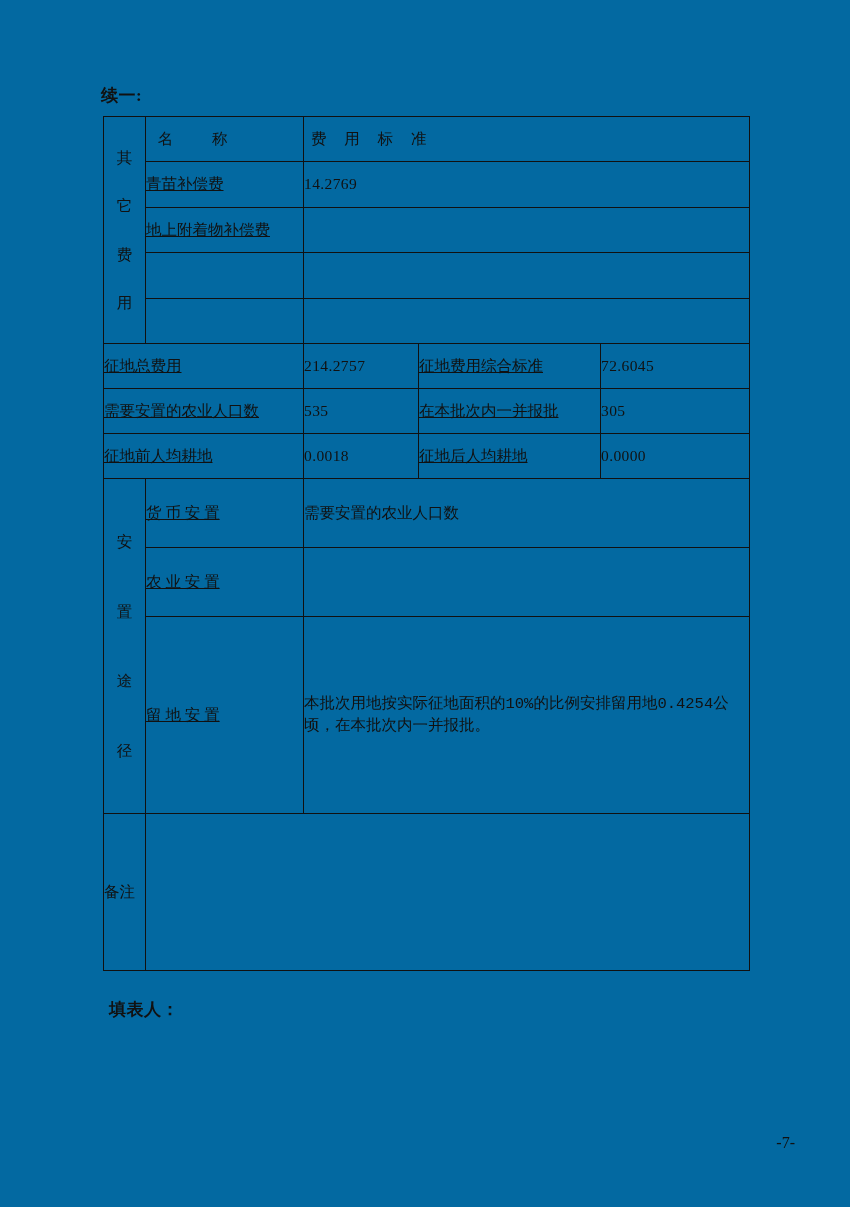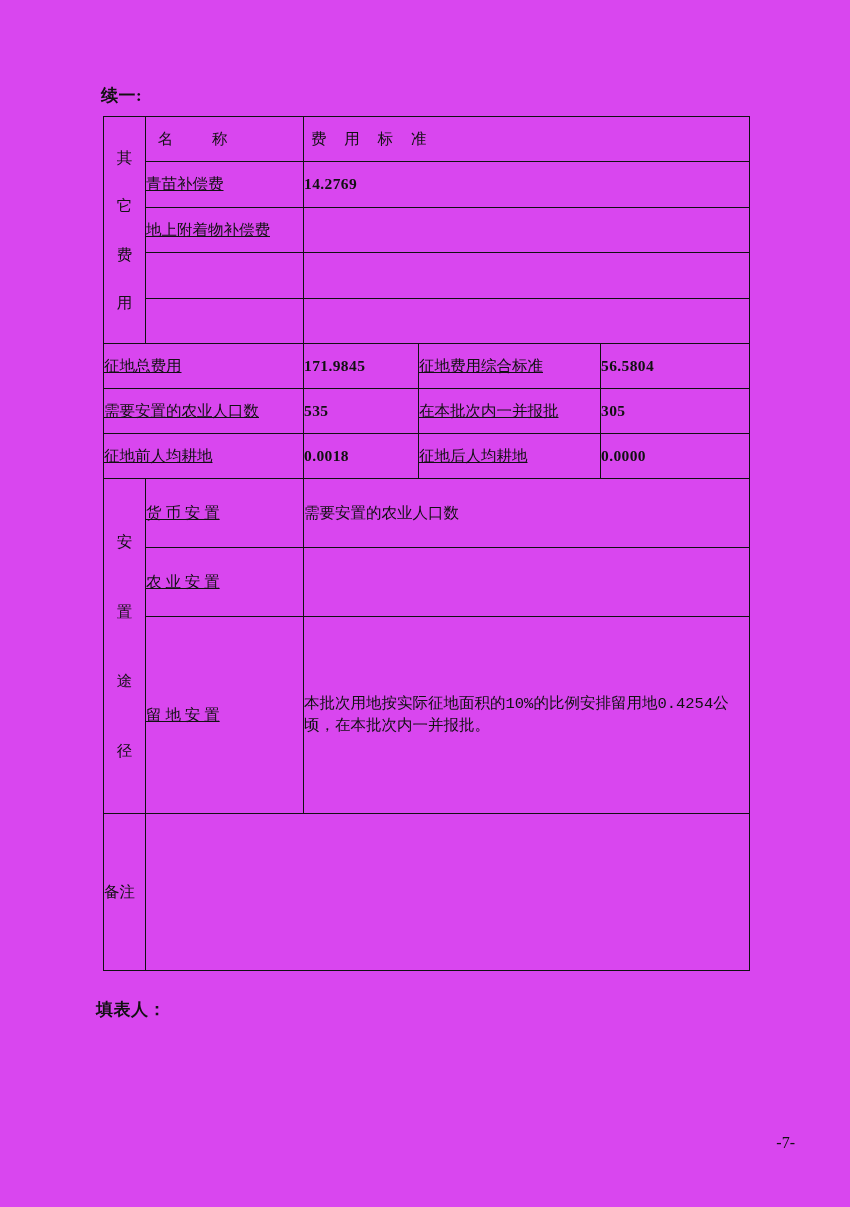--- a/index.html
+++ b/index.html
@@ -12,21 +12,21 @@
     height: 1207px;
     position: relative;
     font-family: "Liberation Serif", "DejaVu Serif", serif;
     color: #111111;
     overflow: hidden;
   }
 
   .page {
     position: absolute;
     inset: 0;
-    background: #d946ef;
+    background: #0369a1;
   }
 
   
   .caption {
     position: absolute;
     left: 101px;
     top: 84px;
     font-size: 17px;
     font-weight: bold;
     letter-spacing: 0.5px;
@@ -65,42 +65,42 @@
     justify-content: space-evenly;
     height: 100%;
     line-height: 1.1;
   }
   .vlabel .stack span { display: block; }
 
   
   .tracked { letter-spacing: 0.75em; text-indent: 0.75em; }
   .tracked-sm { letter-spacing: 0.45em; text-indent: 0.45em; }
 
-  .num { font-size: 15.5px; letter-spacing: 0.4px; font-weight: bold; }
+  .num { font-size: 15.5px; letter-spacing: 0.4px; }
 
   .left-text {
     text-align: left;
     padding: 4px 0 4px 8px;
     font-size: 15.5px;
   }
   .para {
     text-align: left;
     padding: 0 10px 0 8px;
     font-size: 15.5px;
     line-height: 1.45;
     font-family: Liberation Mono, monospace;
   }
 
   .cell-label { font-size: 15.5px; text-decoration: underline; }
   .remark-label { font-size: 16px; }
 
   
   .filler {
     position: absolute;
-    left: 96px;
+    left: 109px;
     top: 998px;
     font-size: 17px;
     font-weight: bold;
     letter-spacing: 0.5px;
     white-space: nowrap;
   }
   .page-number {
     position: absolute;
     left: 0;
     right: 0;
@@ -159,23 +159,23 @@
         <td class="num" colspan="3"></td>
       </tr>
 
       <tr>
         <td class="cell-label" style="height:44px"></td>
         <td class="num" colspan="3"></td>
       </tr>
 
       <tr>
         <td class="cell-label" colspan="2" style="height:44px">征地总费用</td>
-        <td class="num">171.9845</td>
+        <td class="num">214.2757</td>
         <td class="cell-label">征地费用综合标准</td>
-        <td class="num">56.5804</td>
+        <td class="num">72.6045</td>
       </tr>
 
       <tr>
         <td class="cell-label" colspan="2" style="height:44px">需要安置的农业人口数</td>
         <td class="num">535</td>
         <td class="cell-label">在本批次内一并报批</td>
         <td class="num">305</td>
       </tr>
 
       <tr>

